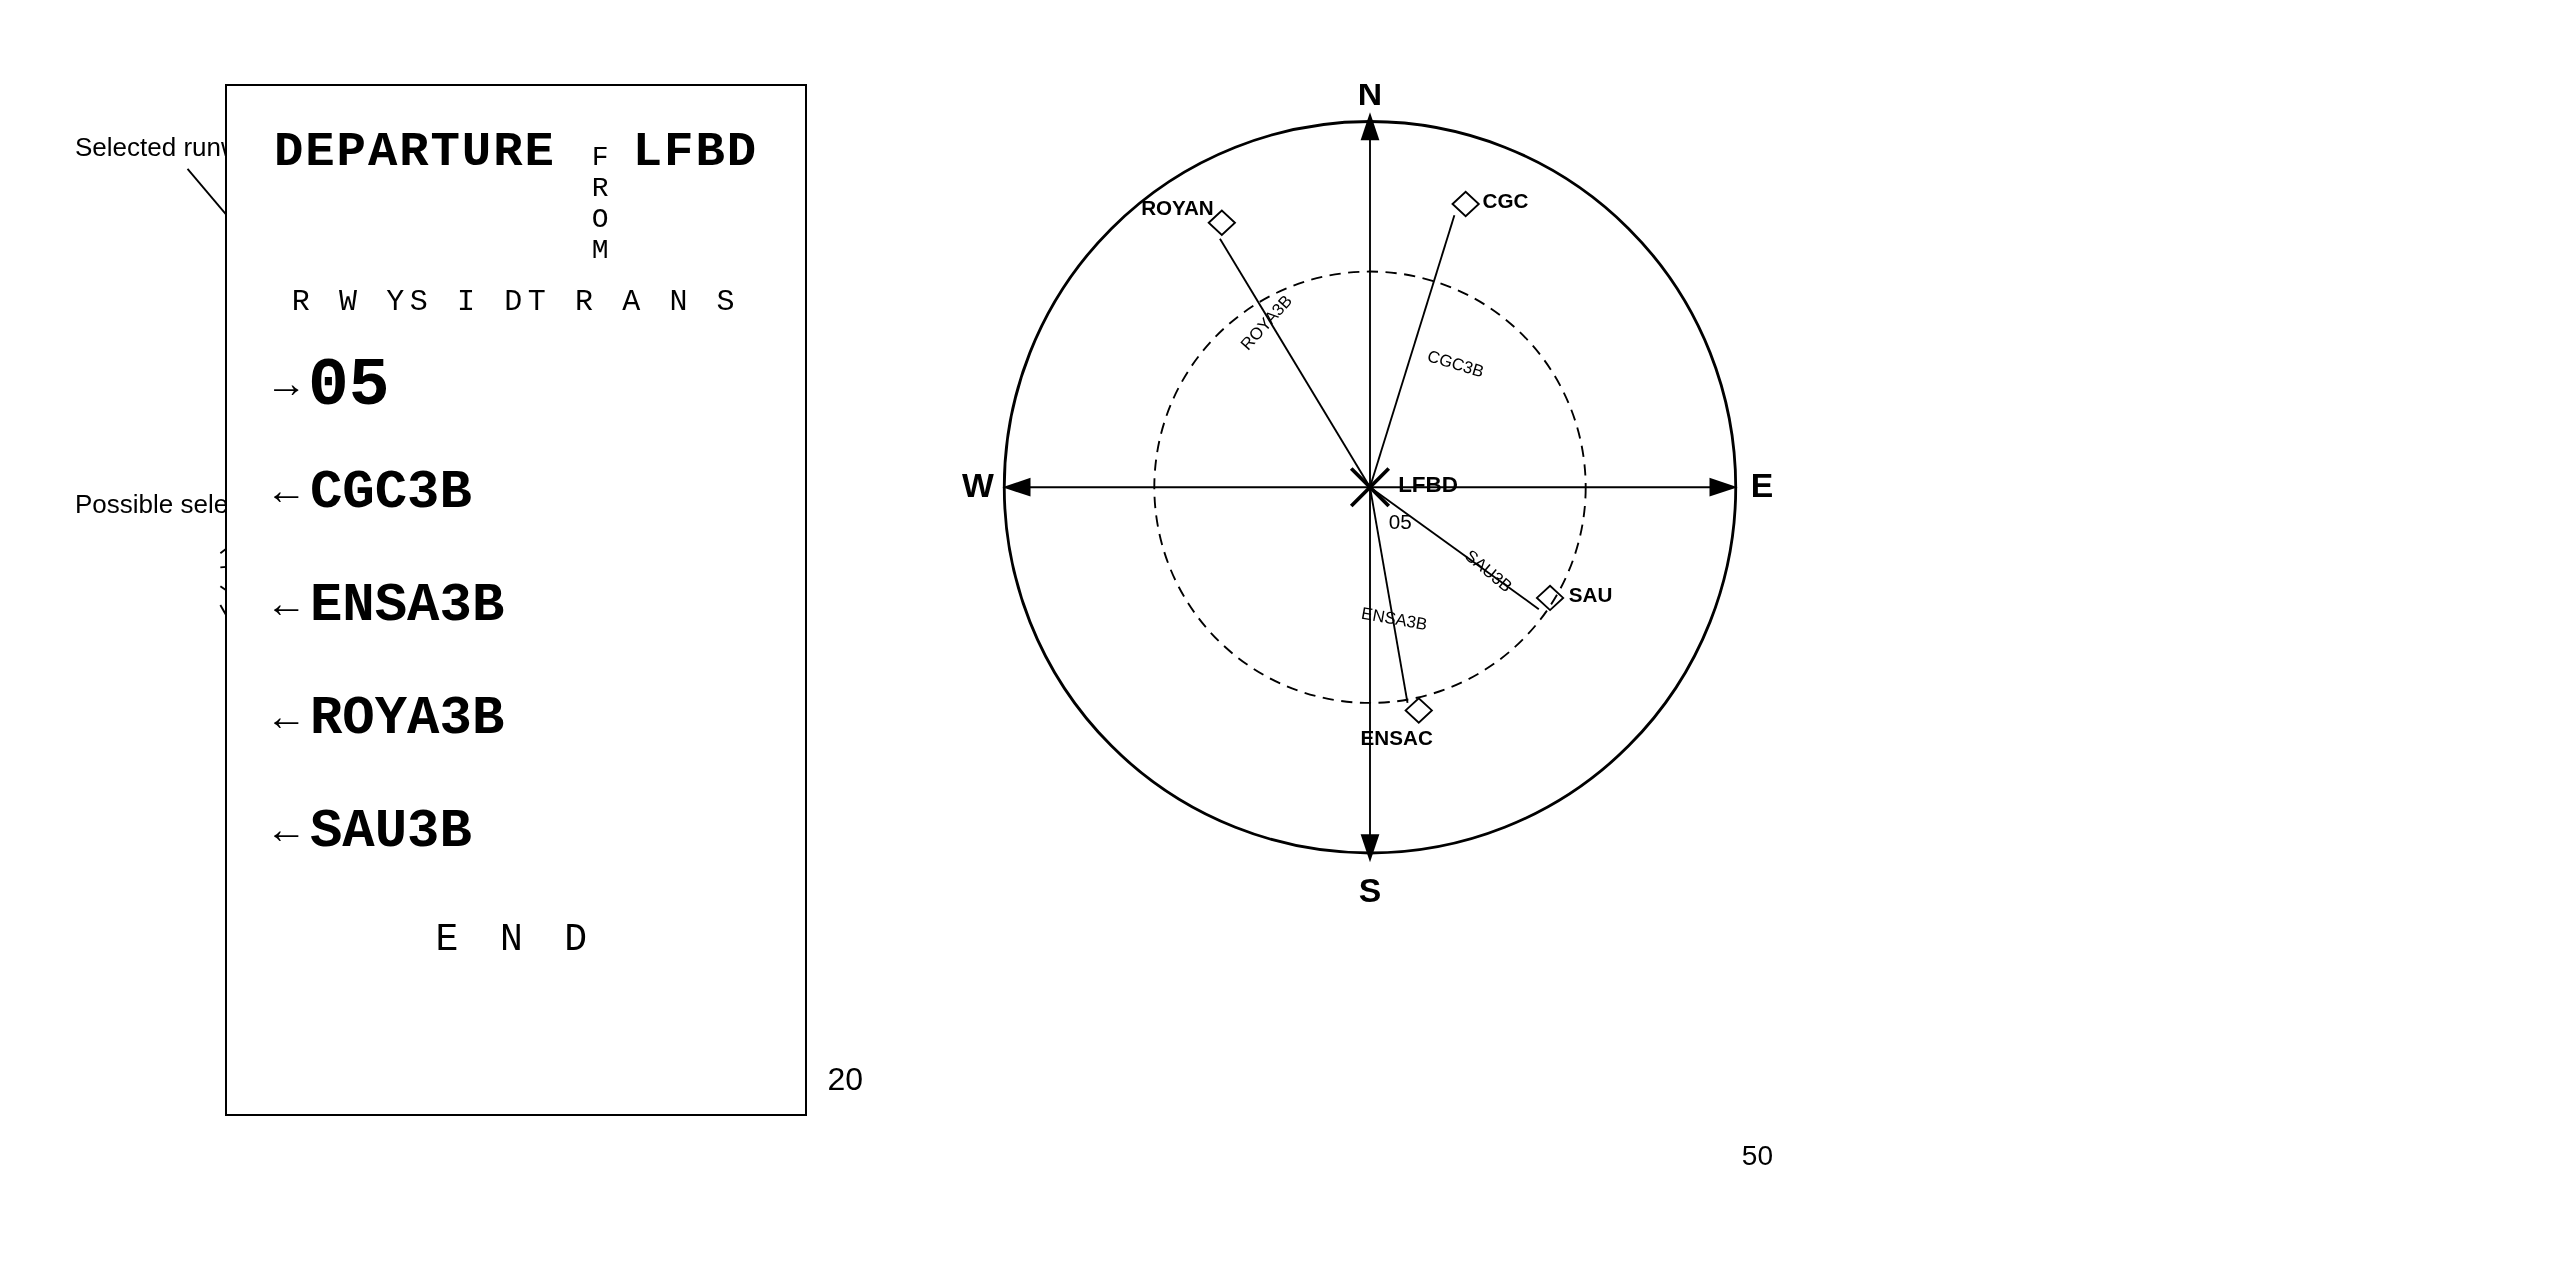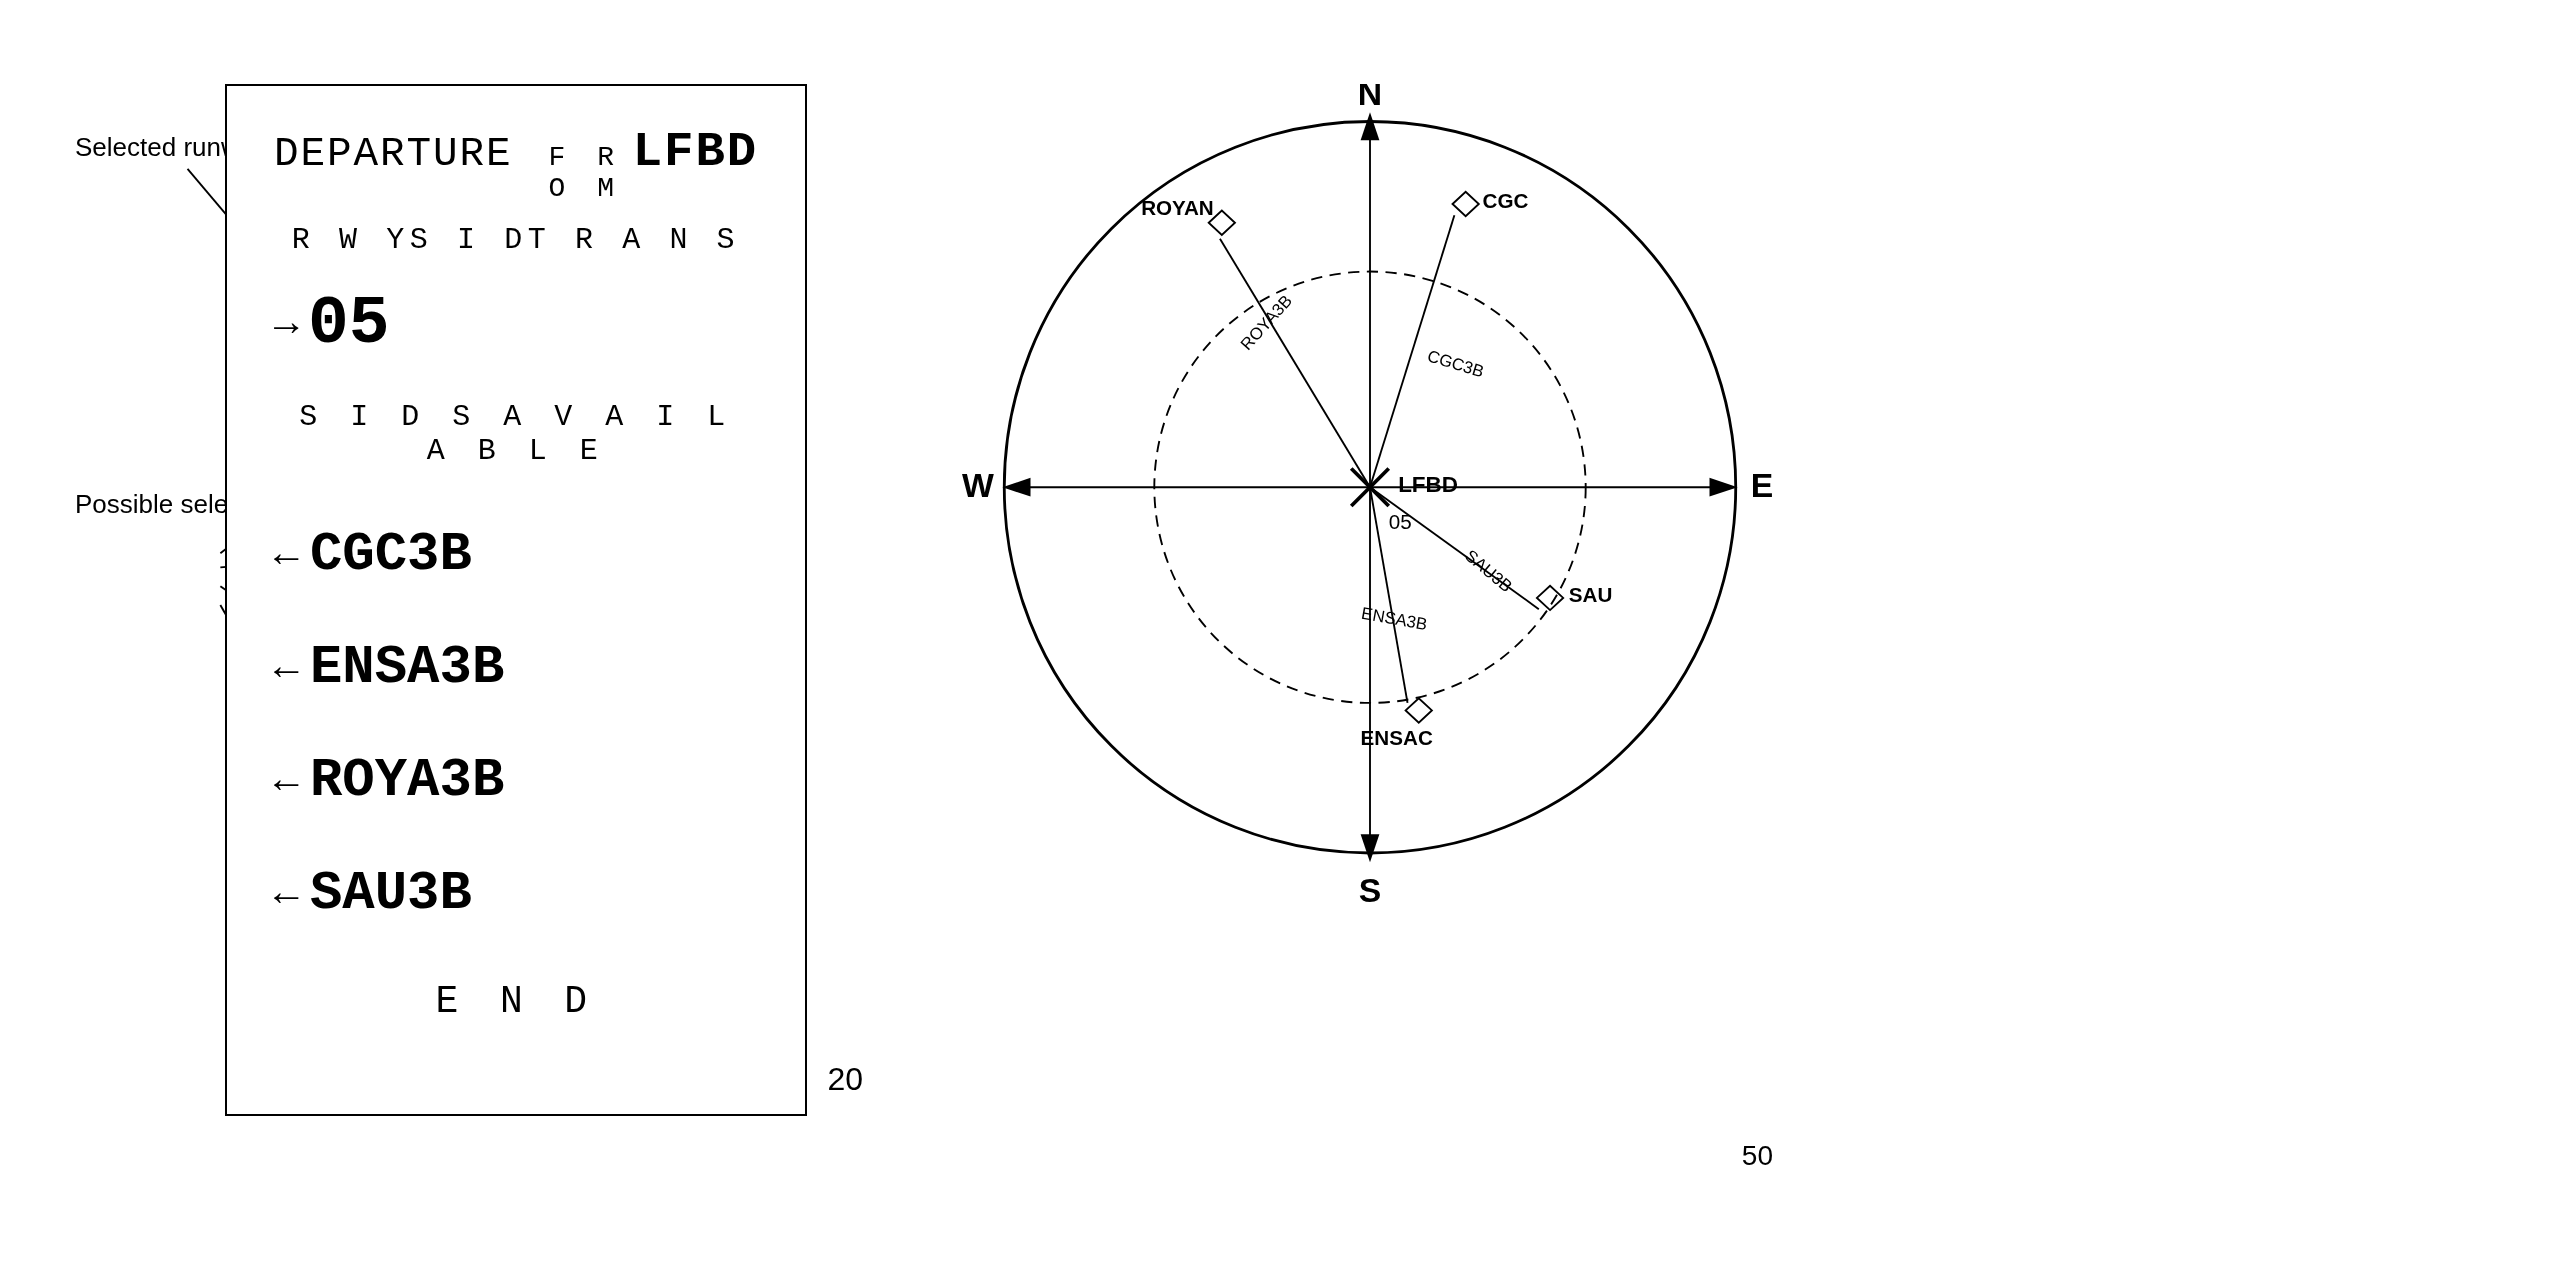--- a/index.html
+++ b/index.html
@@ -43,22 +43,22 @@
     }
 
     .fmc-header {
       display: flex;
       justify-content: space-between;
       align-items: baseline;
       margin-bottom: 19px;
     }
 
     .fmc-header-departure {
-      font-size: 41px;
-      font-weight: normal;
+      font-size: 49px;
+      font-weight: bold;
       letter-spacing: 1.9px;
     }
 
     .fmc-header-from {
       font-size: 28px;
       letter-spacing: 7.5px;
       font-weight: normal;
       margin-left: 36px;
     }
 
@@ -231,21 +231,20 @@
         <span>R W Y</span>
         <span>S I D</span>
         <span>T R A N S</span>
       </div>
 
       <div class="fmc-rwy-row">
         <span class="fmc-arrow">→</span>
         <span class="fmc-rwy-value">05</span>
       </div>
 
-      <div class="fmc-sids-available">S I D S   A V A I L A B L E</div>
 
       <div class="fmc-sid-item">
         <span class="fmc-sid-arrow">←</span>
         <span class="fmc-sid-name">CGC3B</span>
       </div>
 
       <div class="fmc-sid-item">
         <span class="fmc-sid-arrow">←</span>
         <span class="fmc-sid-name">ENSA3B</span>
       </div>

